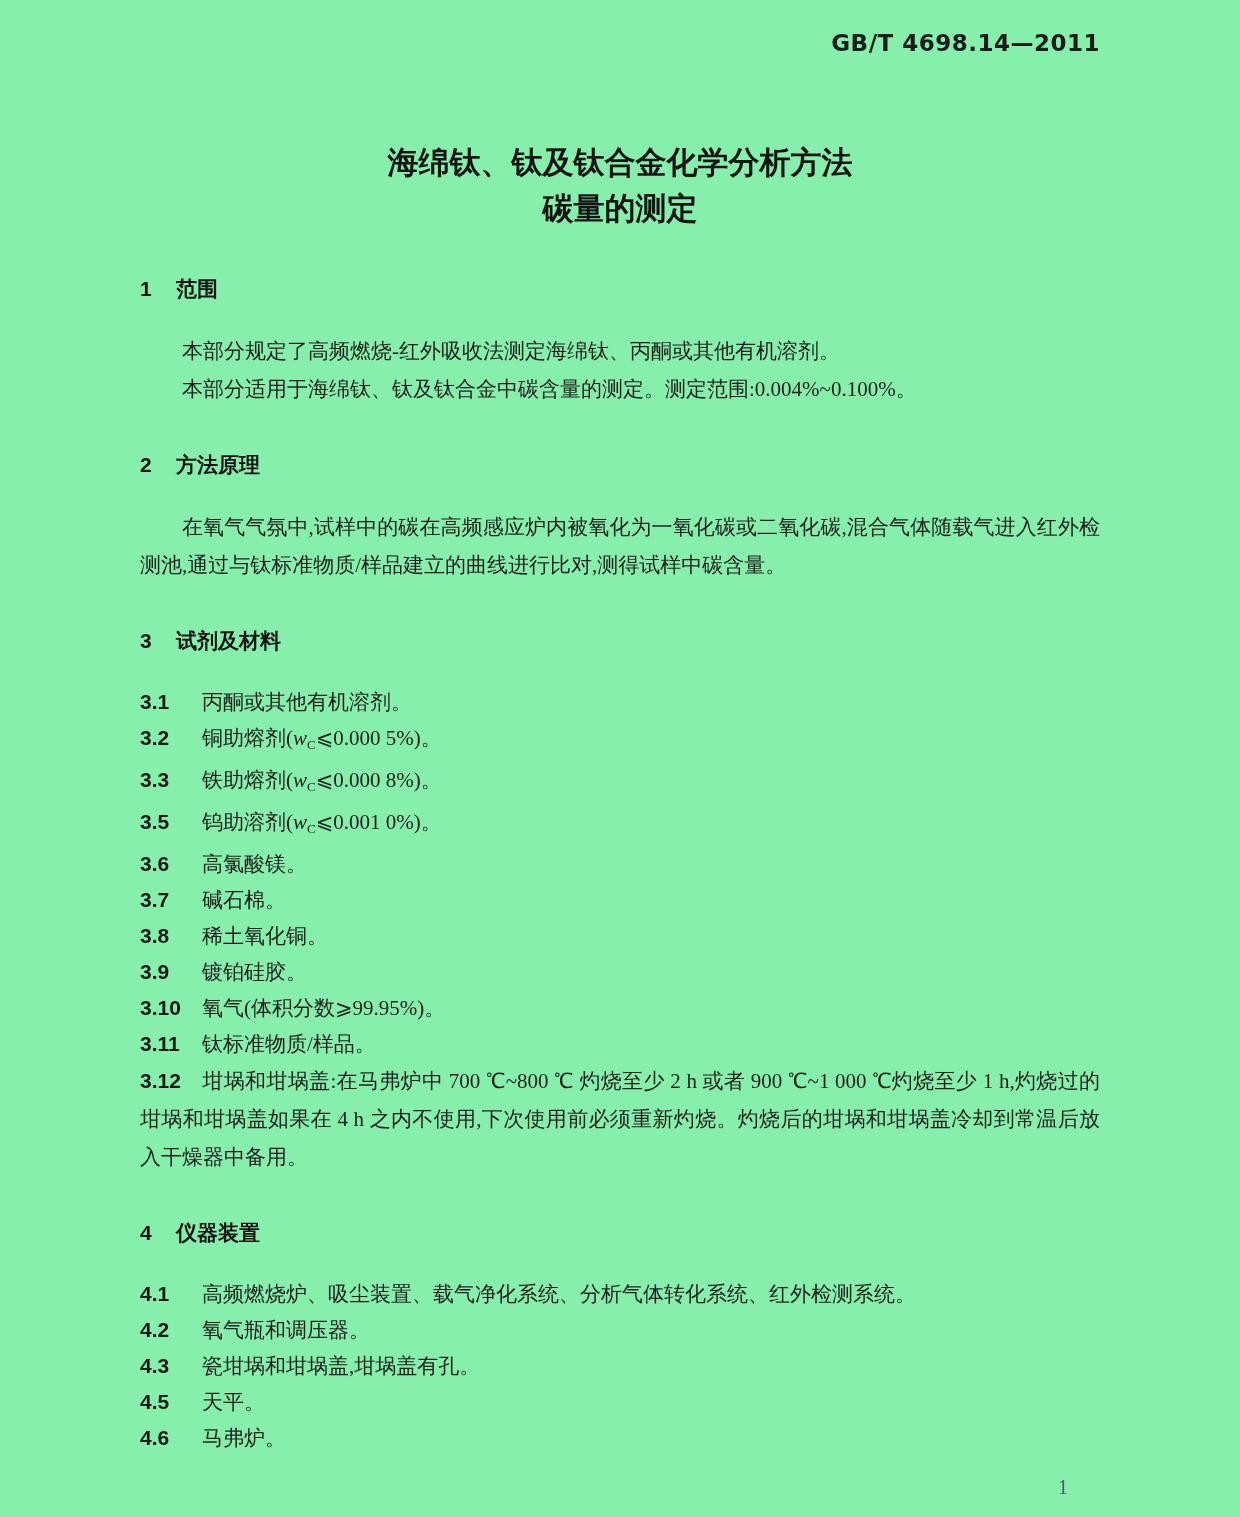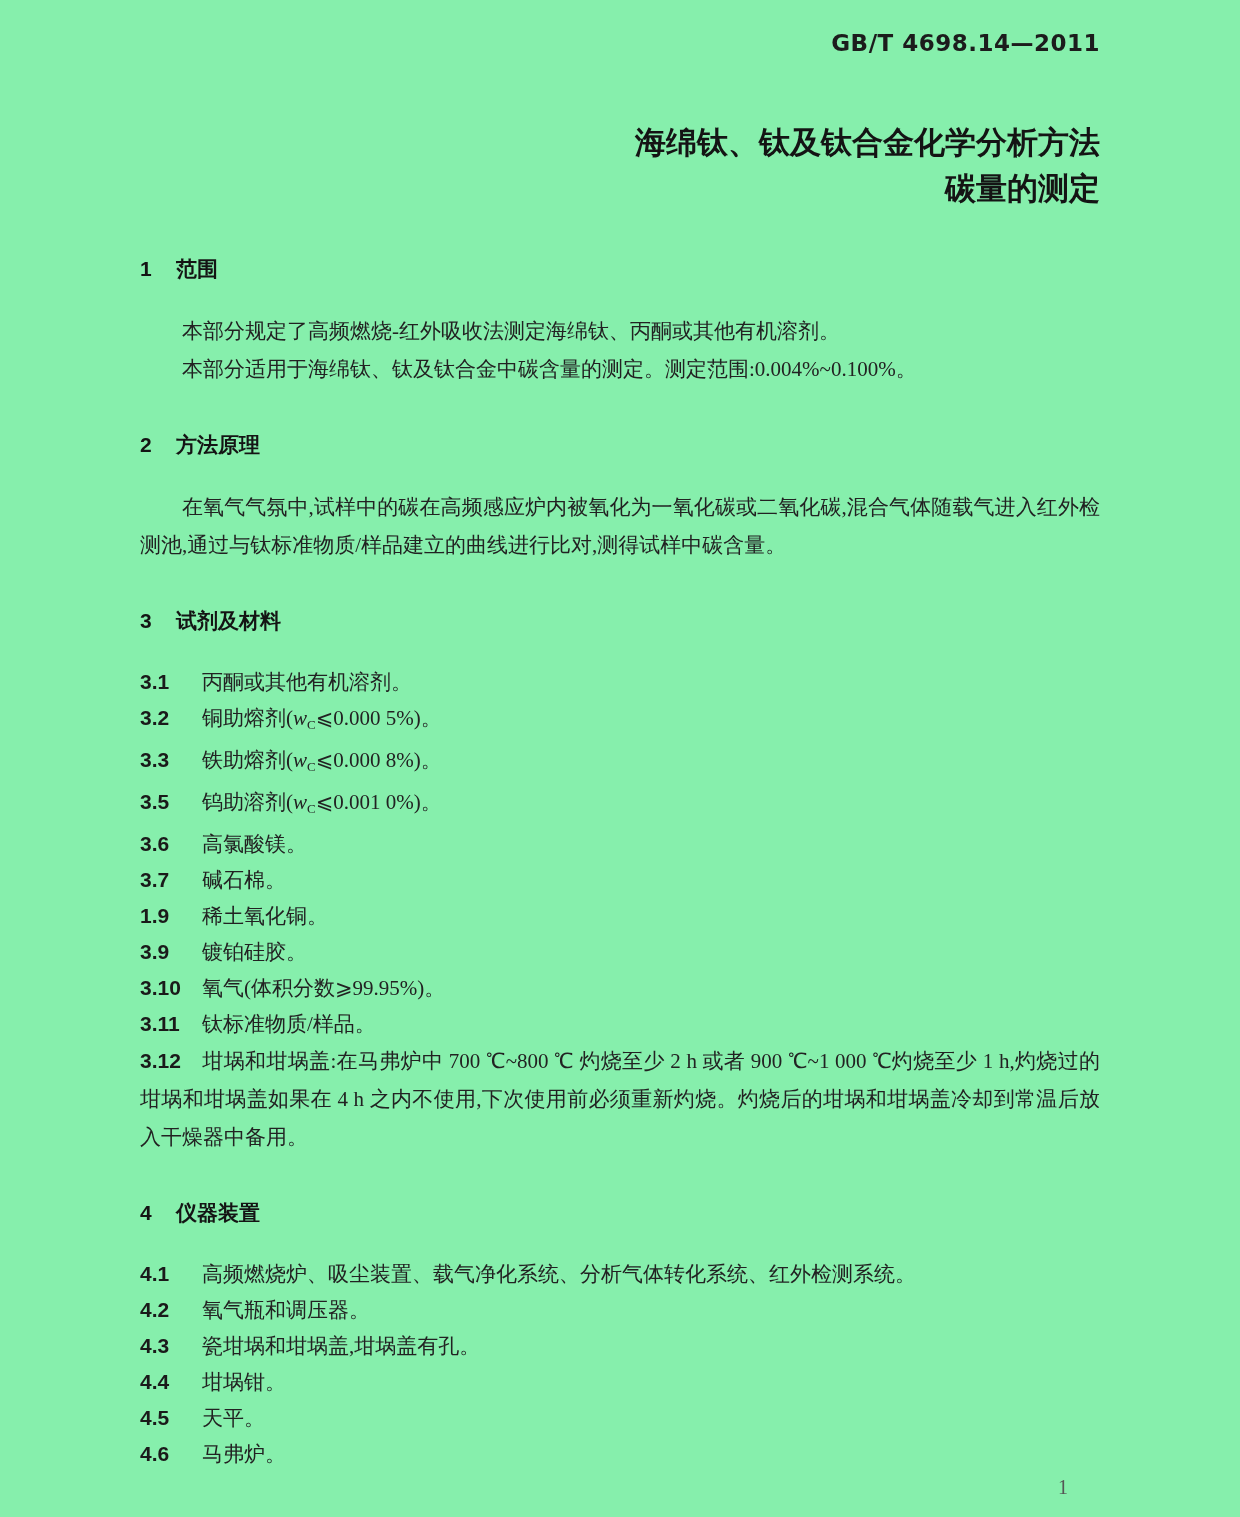--- a/index.html
+++ b/index.html
@@ -17,22 +17,22 @@
   }
   .doc-header {
     text-align: right;
     font-family: "DejaVu Sans", sans-serif;
     font-weight: bold;
     font-size: 23px;
     line-height: 26px;
     letter-spacing: 0.5px;
   }
   .doc-title {
-    margin-top: 64px;
-    text-align: right;
+    margin-top: 84px;
+    text-align: center;
     font-family: "Liberation Sans", sans-serif;
     font-weight: bold;
     font-size: 31px;
     line-height: 46px;
     color: #141414;
   }
   .sec-heading {
     margin: 44px 0 30px 0;
     font-family: "Liberation Sans", sans-serif;
     font-weight: bold;
@@ -98,28 +98,27 @@
       <p class="para">本部分适用于海绵钛、钛及钛合金中碳含量的测定。测定范围:0.004%~0.100%。</p>
       <div class="sec-heading"><span class="sec-num">2</span><span class="sec-title">方法原理</span></div>
       <p class="para">在氧气气氛中,试样中的碳在高频感应炉内被氧化为一氧化碳或二氧化碳,混合气体随载气进入红外检测池,通过与钛标准物质/样品建立的曲线进行比对,测得试样中碳含量。</p>
       <div class="sec-heading"><span class="sec-num">3</span><span class="sec-title">试剂及材料</span></div>
       <div class="item"><span class="item-num">3.1</span><span class="item-text">丙酮或其他有机溶剂。</span></div>
       <div class="item"><span class="item-num">3.2</span><span class="item-text">铜助熔剂(<i class="var">w</i><sub>C</sub>⩽0.000 5%)。</span></div>
       <div class="item"><span class="item-num">3.3</span><span class="item-text">铁助熔剂(<i class="var">w</i><sub>C</sub>⩽0.000 8%)。</span></div>
       <div class="item"><span class="item-num">3.5</span><span class="item-text">钨助溶剂(<i class="var">w</i><sub>C</sub>⩽0.001 0%)。</span></div>
       <div class="item"><span class="item-num">3.6</span><span class="item-text">高氯酸镁。</span></div>
       <div class="item"><span class="item-num">3.7</span><span class="item-text">碱石棉。</span></div>
-      <div class="item"><span class="item-num">1.9</span><span class="item-text">稀土氧化铜。</span></div>
+      <div class="item"><span class="item-num">3.8</span><span class="item-text">稀土氧化铜。</span></div>
       <div class="item"><span class="item-num">3.9</span><span class="item-text">镀铂硅胶。</span></div>
       <div class="item"><span class="item-num">3.10</span><span class="item-text">氧气(体积分数⩾99.95%)。</span></div>
       <div class="item"><span class="item-num">3.11</span><span class="item-text">钛标准物质/样品。</span></div>
       <div class="item wrap"><span class="item-num">3.12</span><span class="item-text">坩埚和坩埚盖:在马弗炉中 700 ℃~800 ℃ 灼烧至少 2 h 或者 900 ℃~1 000 ℃灼烧至少 1 h,灼烧过的坩埚和坩埚盖如果在 4 h 之内不使用,下次使用前必须重新灼烧。灼烧后的坩埚和坩埚盖冷却到常温后放入干燥器中备用。</span></div>
       <div class="sec-heading"><span class="sec-num">4</span><span class="sec-title">仪器装置</span></div>
       <div class="item"><span class="item-num">4.1</span><span class="item-text">高频燃烧炉、吸尘装置、载气净化系统、分析气体转化系统、红外检测系统。</span></div>
       <div class="item"><span class="item-num">4.2</span><span class="item-text">氧气瓶和调压器。</span></div>
       <div class="item"><span class="item-num">4.3</span><span class="item-text">瓷坩埚和坩埚盖,坩埚盖有孔。</span></div>
-      <div class="item"><span class="item-num">4.4</span><span class="item-text">坩埚钳。</span></div>
       <div class="item"><span class="item-num">4.5</span><span class="item-text">天平。</span></div>
       <div class="item"><span class="item-num">4.6</span><span class="item-text">马弗炉。</span></div>
     </div>
 
   <div class="page-number">1</div>
 </div>
 
 </body></html>

